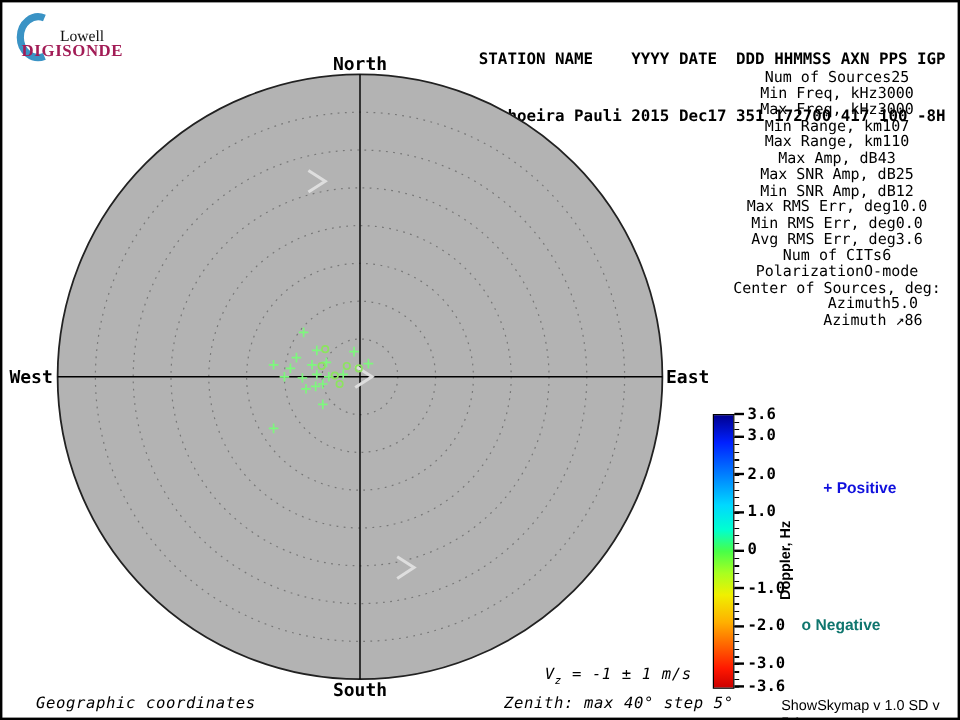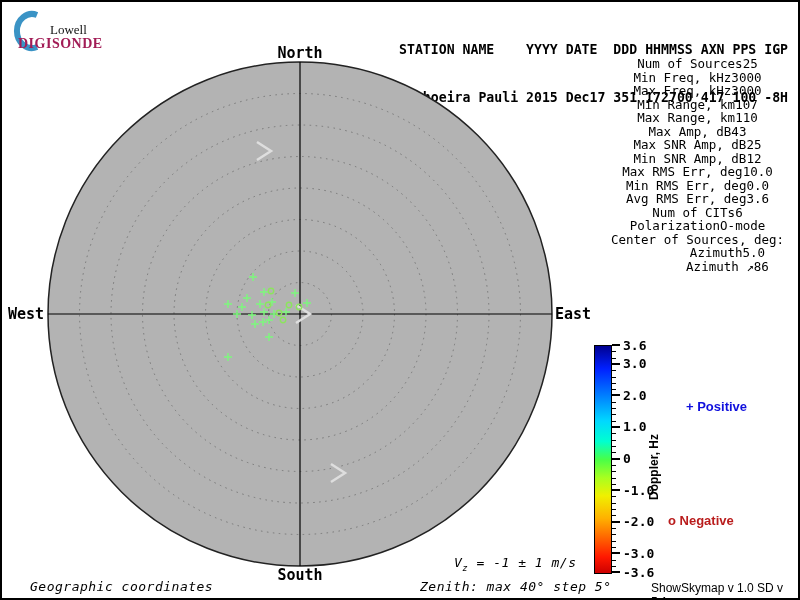--- a/index.html
+++ b/index.html
@@ -162,21 +162,21 @@
       <div class="cb-tick" style="top: 518.556px;"></div>
       <div class="cb-lab" style="top: 513.056px;">-2.0</div>
       <div class="cb-tick" style="top: 550.083px;"></div>
       <div class="cb-lab" style="top: 544.583px;">-3.0</div>
       <div class="cb-tick" style="top: 569px;"></div>
       <div class="cb-lab" style="top: 563.5px;">-3.6</div>
     </div>
   <div id="cbar-title">Doppler, Hz</div>
 
   <div id="legend-pos" class="legend" style="color: rgb(16, 16, 221);">+ Positive</div>
-  <div id="legend-neg" class="legend" style="color: #b91c1c;">o Negative</div>
+  <div id="legend-neg" class="legend" style="color: #0f766e;">o Negative</div>
 
   <div id="vh" class="annot"><span>V</span><sub>h</sub><span> = 28 ± 35 m/s</span></div>
   <div id="geo" class="annot">Geographic coordinates</div>
   <div id="vz" class="annot"><span>V</span><sub>z</sub><span> = -1 ± 1 m/s</span></div>
   <div id="zenith-note" class="annot">Zenith: max 40°  step 5°</div>
   <div id="version">ShowSkymap v 1.0  SD v 5.1</div>
 
 </div>
 
 </body></html>

